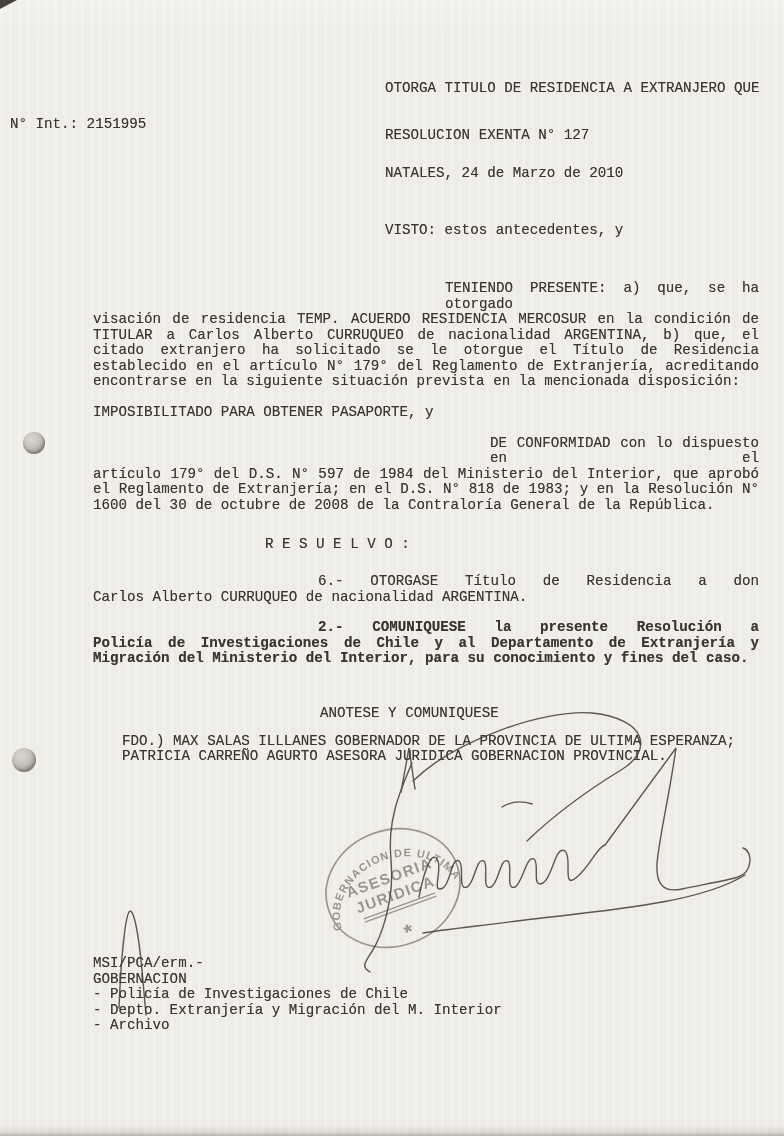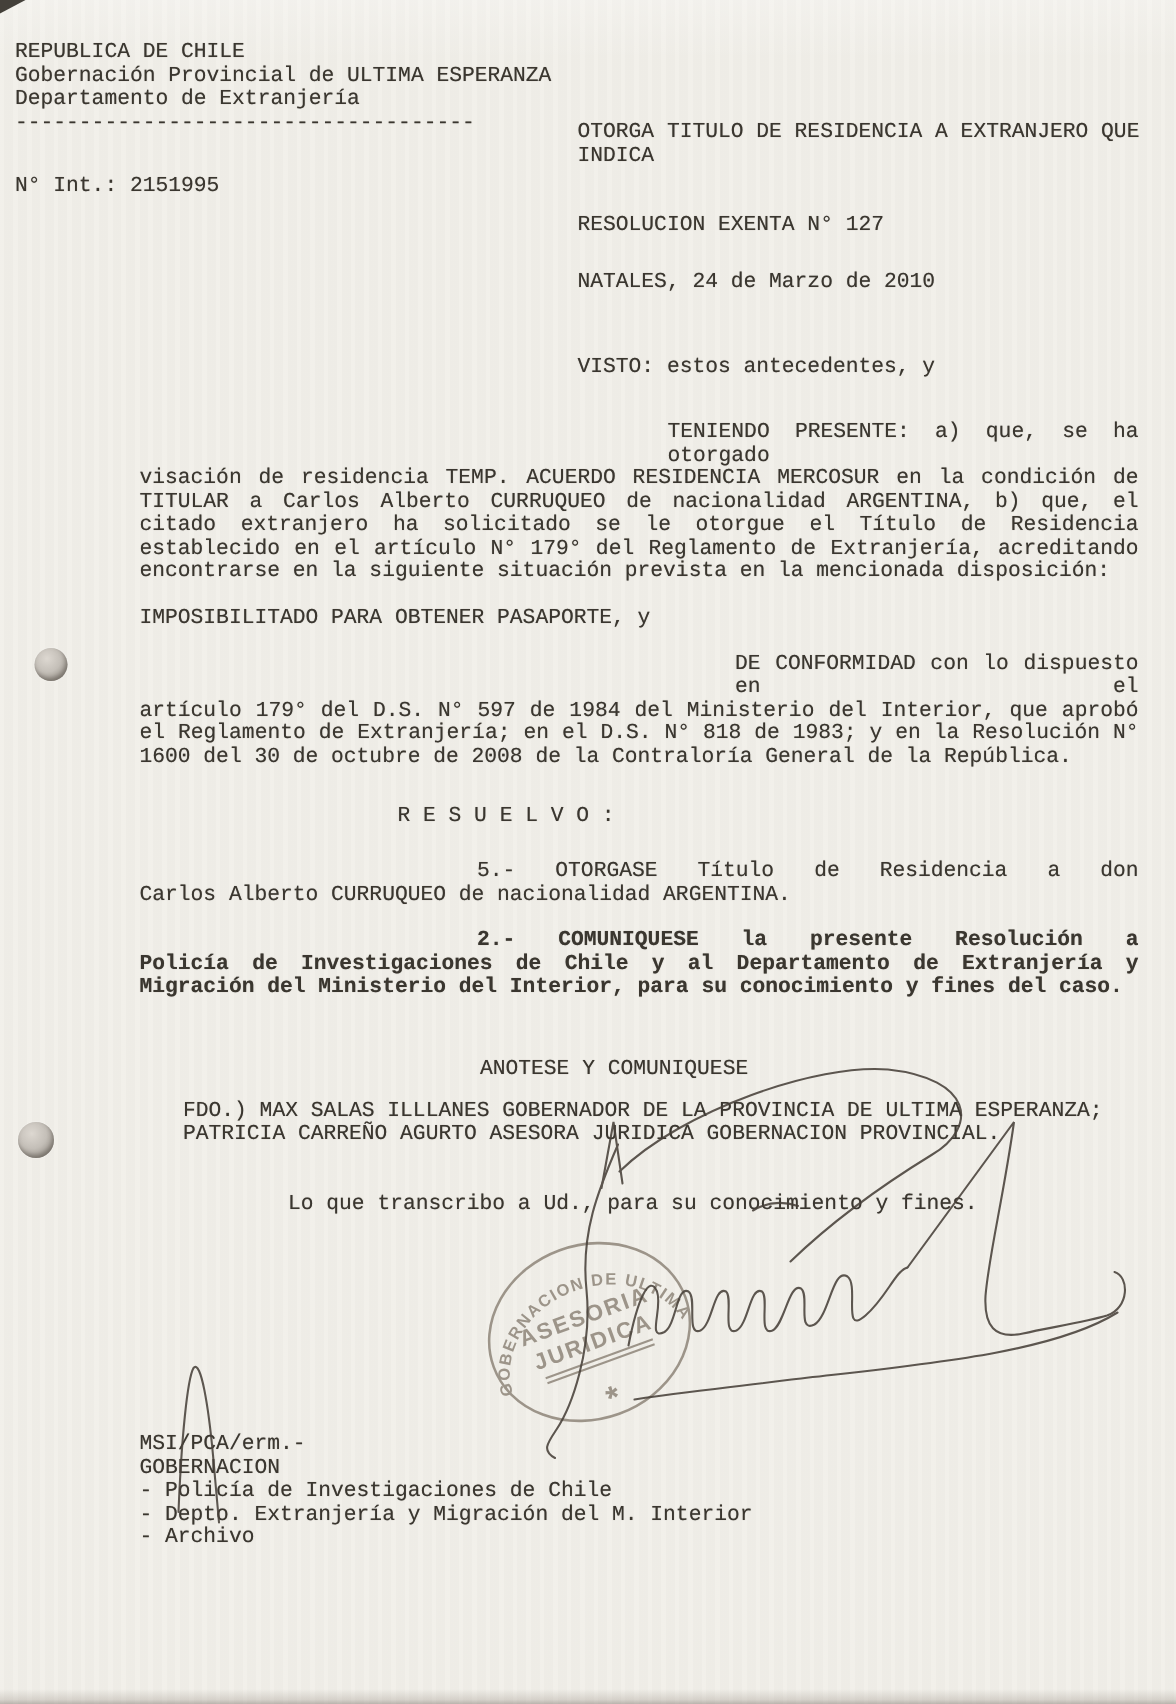--- a/index.html
+++ b/index.html
@@ -72,41 +72,39 @@
 </style>
 </head>
 <body>
 
 <div class="page">
 
   <div class="corner-mark"></div>
   <div class="hole h1"></div>
   <div class="hole h2"></div>
 
-  <div class="letterhead txt soft plain"><div class="tline">REPUBLICA DE CHILE</div><div class="tline">Gobernación Provincial de ULTIMA ESPERANZA</div><div class="tline">Departamento de Extranjería</div><div class="tline">------------------------------------</div></div>
 
   <div class="int-number txt soft">N° Int.: 2151995</div>
 
   <div class="right-col">
-    <div class="txt soft plain"><div class="tline">OTORGA TITULO DE RESIDENCIA A EXTRANJERO QUE</div><div class="tline">INDICA</div></div>
+    <div class="txt soft plain"><div class="tline">OTORGA TITULO DE RESIDENCIA A EXTRANJERO QUE</div></div>
     <div class="txt soft res-number">RESOLUCION EXENTA N° 127</div>
     <div class="txt soft place-date">NATALES, 24 de Marzo de 2010</div>
     <div class="txt soft visto">VISTO: estos antecedentes, y</div>
   </div>
 
   <div class="doc-body">
     <div class="txt soft p-teniendo"><div class="tline">TENIENDO PRESENTE: a) que, se ha otorgado</div><div class="tline">visación de residencia TEMP. ACUERDO RESIDENCIA MERCOSUR en la condición de</div><div class="tline">TITULAR a Carlos Alberto CURRUQUEO de nacionalidad ARGENTINA, b) que, el</div><div class="tline">citado extranjero ha solicitado se le otorgue el Título de Residencia</div><div class="tline">establecido en el artículo N° 179° del Reglamento de Extranjería, acreditando</div><div class="tline">encontrarse en la siguiente situación prevista en la mencionada disposición:</div></div>
     <div class="txt soft plain p-imposibilitado"><div class="tline">IMPOSIBILITADO PARA OBTENER PASAPORTE, y</div></div>
     <div class="txt soft p-conformidad"><div class="tline">DE CONFORMIDAD con lo dispuesto en el</div><div class="tline">artículo 179° del D.S. N° 597 de 1984 del Ministerio del Interior, que aprobó</div><div class="tline">el Reglamento de Extranjería; en el D.S. N° 818 de 1983; y en la Resolución N°</div><div class="tline">1600 del 30 de octubre de 2008 de la Contraloría General de la República.</div></div>
     <div class="txt soft h-resuelvo">R E S U E L V O :</div>
-    <div class="txt soft p-otorgase"><div class="tline">5.- OTORGASE Título de Residencia a don</div><div class="tline">Carlos Alberto CURRUQUEO de nacionalidad ARGENTINA.</div></div>
+    <div class="txt soft p-otorgase"><div class="tline">6.- OTORGASE Título de Residencia a don</div><div class="tline">Carlos Alberto CURRUQUEO de nacionalidad ARGENTINA.</div></div>
     <div class="txt soft p-comuniquese"><div class="tline">2.- COMUNIQUESE la presente Resolución a</div><div class="tline">Policía de Investigaciones de Chile y al Departamento de Extranjería y</div><div class="tline">Migración del Ministerio del Interior, para su conocimiento y fines del caso.</div></div>
     <div class="txt soft h-anotese">ANOTESE Y COMUNIQUESE</div>
     <div class="txt soft plain p-fdo"><div class="tline">FDO.) MAX SALAS ILLLANES GOBERNADOR DE LA PROVINCIA DE ULTIMA ESPERANZA;</div><div class="tline">PATRICIA CARREÑO AGURTO ASESORA JURIDICA GOBERNACION PROVINCIAL.</div></div>
-    <div class="txt soft l-transcribo">Lo que transcribo a Ud., para su conocimiento y fines.</div>
   </div>
 
 
   <div class="footer-block">
     <div class="txt soft">MSI/PCA/erm.-</div>
     <div class="txt soft">GOBERNACION</div>
     <div class="txt soft plain"><div class="tline">- Policía de Investigaciones de Chile</div><div class="tline">- Depto. Extranjería y Migración del M. Interior</div><div class="tline">- Archivo</div></div>
   </div>
 
   <svg class="stamp-svg" width="180" height="160" viewBox="0 0 180 160">

